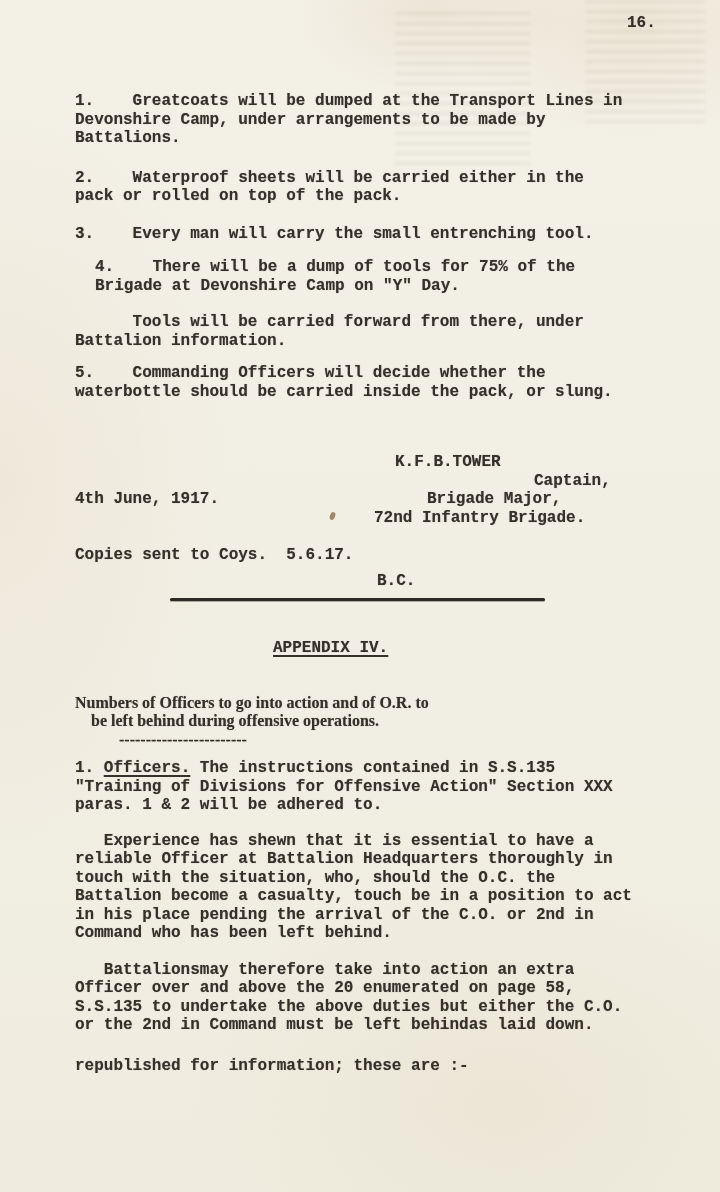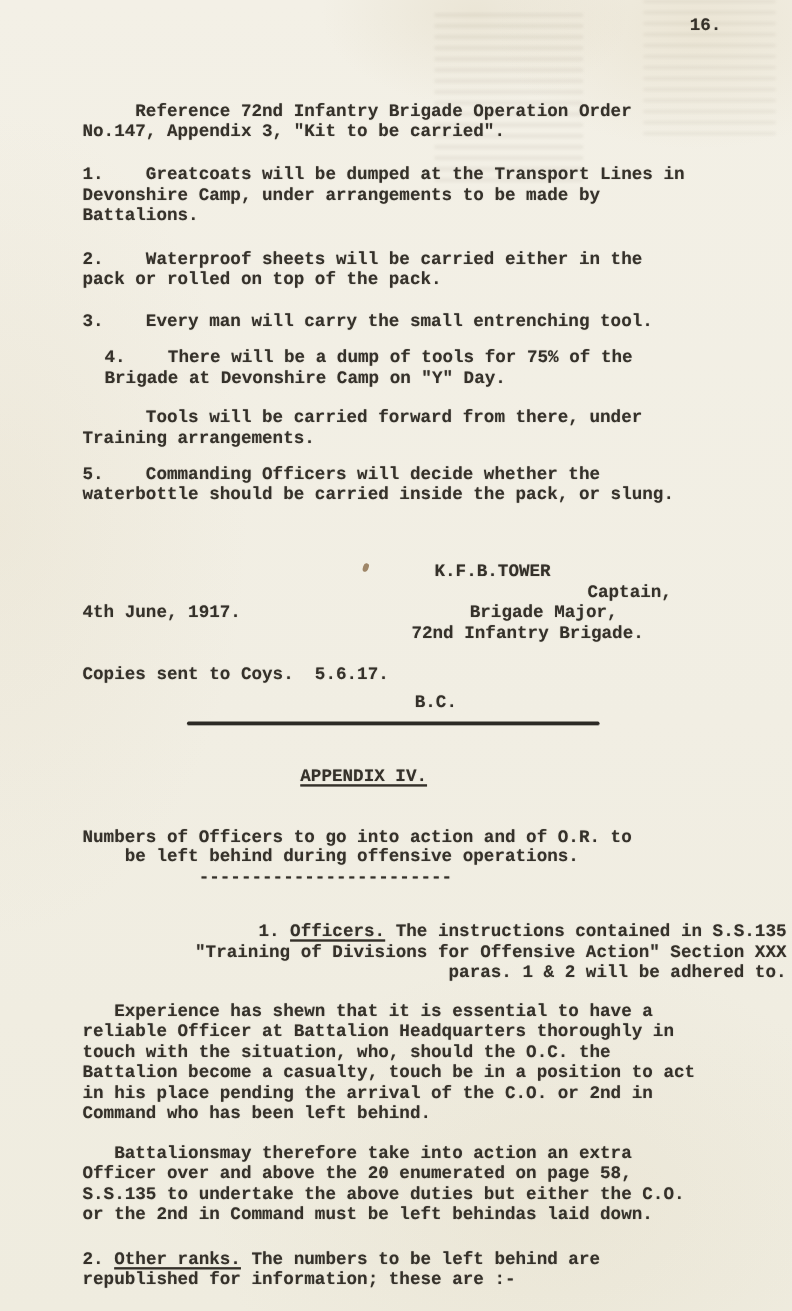--- a/index.html
+++ b/index.html
@@ -65,22 +65,22 @@
   .b-item2    { margin-bottom: 19px; }
   .b-item3    { margin-bottom: 15px; }
   .b-item4    { margin-bottom: 18px; margin-left: 20px; }
   .b-tools    { margin-bottom: 14px; }
   .b-item5    { margin-bottom: 52px; }
   .b-sig      { margin-bottom: 19px; }
   .b-copies   { margin-bottom: 7px;  }
   .b-bc       { margin-bottom: 8px;  }
   .b-rule     { margin-bottom: 38px; }
   .b-appendix { margin-bottom: 36px; }
-  .b-numbers  { margin-bottom: 31px; }
-  .b-officers { margin-bottom: 17px; text-align: right; }
+  .b-numbers  { margin-bottom: 10px; font-family: Liberation Serif, serif; }
+  .b-officers { margin-bottom: 17px; }
   .b-exp      { margin-bottom: 18px; }
   .b-batt     { margin-bottom: 22px; }
 
   .sig-name   { padding-left: 320px; }
   .sig-rank   { padding-left: 459px; }
   .sig-line3  { position: relative; }
   .sig-title1 { position: absolute; left: 352px; top: 0; white-space: pre; }
   .sig-title2 { padding-left: 299px; }
   .bc-line    { padding-left: 302px; }
   .appendix-head { padding-left: 198px; }
@@ -104,24 +104,20 @@
 
 <div class="sheet">
   <div class="ghost g1"></div>
   <div class="ghost g2"></div>
   <div class="speck"></div>
 
   <div class="page-number ln">16.</div>
 
   <div class="content">
 
-    <div class="para b-ref">
-      <div class="ln">     Reference 72nd Infantry Brigade Operation Order</div>
-      <div class="ln">No.147, Appendix 3, "Kit to be carried".</div>
-    </div>
 
     <div class="para b-item1">
       <div class="ln">1.    Greatcoats will be dumped at the Transport Lines in</div>
       <div class="ln">Devonshire Camp, under arrangements to be made by</div>
       <div class="ln">Battalions.</div>
     </div>
 
     <div class="para b-item2">
       <div class="ln">2.    Waterproof sheets will be carried either in the</div>
       <div class="ln">pack or rolled on top of the pack.</div>
@@ -131,21 +127,21 @@
       <div class="ln">3.    Every man will carry the small entrenching tool.</div>
     </div>
 
     <div class="para b-item4">
       <div class="ln">4.    There will be a dump of tools for 75% of the</div>
       <div class="ln">Brigade at Devonshire Camp on "Y" Day.</div>
     </div>
 
     <div class="para b-tools">
       <div class="ln">      Tools will be carried forward from there, under</div>
-      <div class="ln">Training arrangements.</div>
+      <div class="ln">Battalion information.</div>
     </div>
 
     <div class="para b-item5">
       <div class="ln">5.    Commanding Officers will decide whether the</div>
       <div class="ln">waterbottle should be carried inside the pack, or slung.</div>
     </div>
 
     <div class="para b-sig">
       <div class="ln sig-name">K.F.B.TOWER</div>
       <div class="ln sig-rank">Captain,</div>
@@ -189,18 +185,17 @@
     </div>
 
     <div class="para b-batt">
       <div class="ln">   Battalionsmay therefore take into action an extra</div>
       <div class="ln">Officer over and above the 20 enumerated on page 58,</div>
       <div class="ln">S.S.135 to undertake the above duties but either the C.O.</div>
       <div class="ln">or the 2nd in Command must be left behindas laid down.</div>
     </div>
 
     <div class="para">
-      <div class="ln"><span>2. </span><span class="u">Other ranks.</span><span> The numbers to be left behind are</span></div>
       <div class="ln">republished for information; these are :-</div>
     </div>
 
   </div>
 </div>
 
 </body></html>

